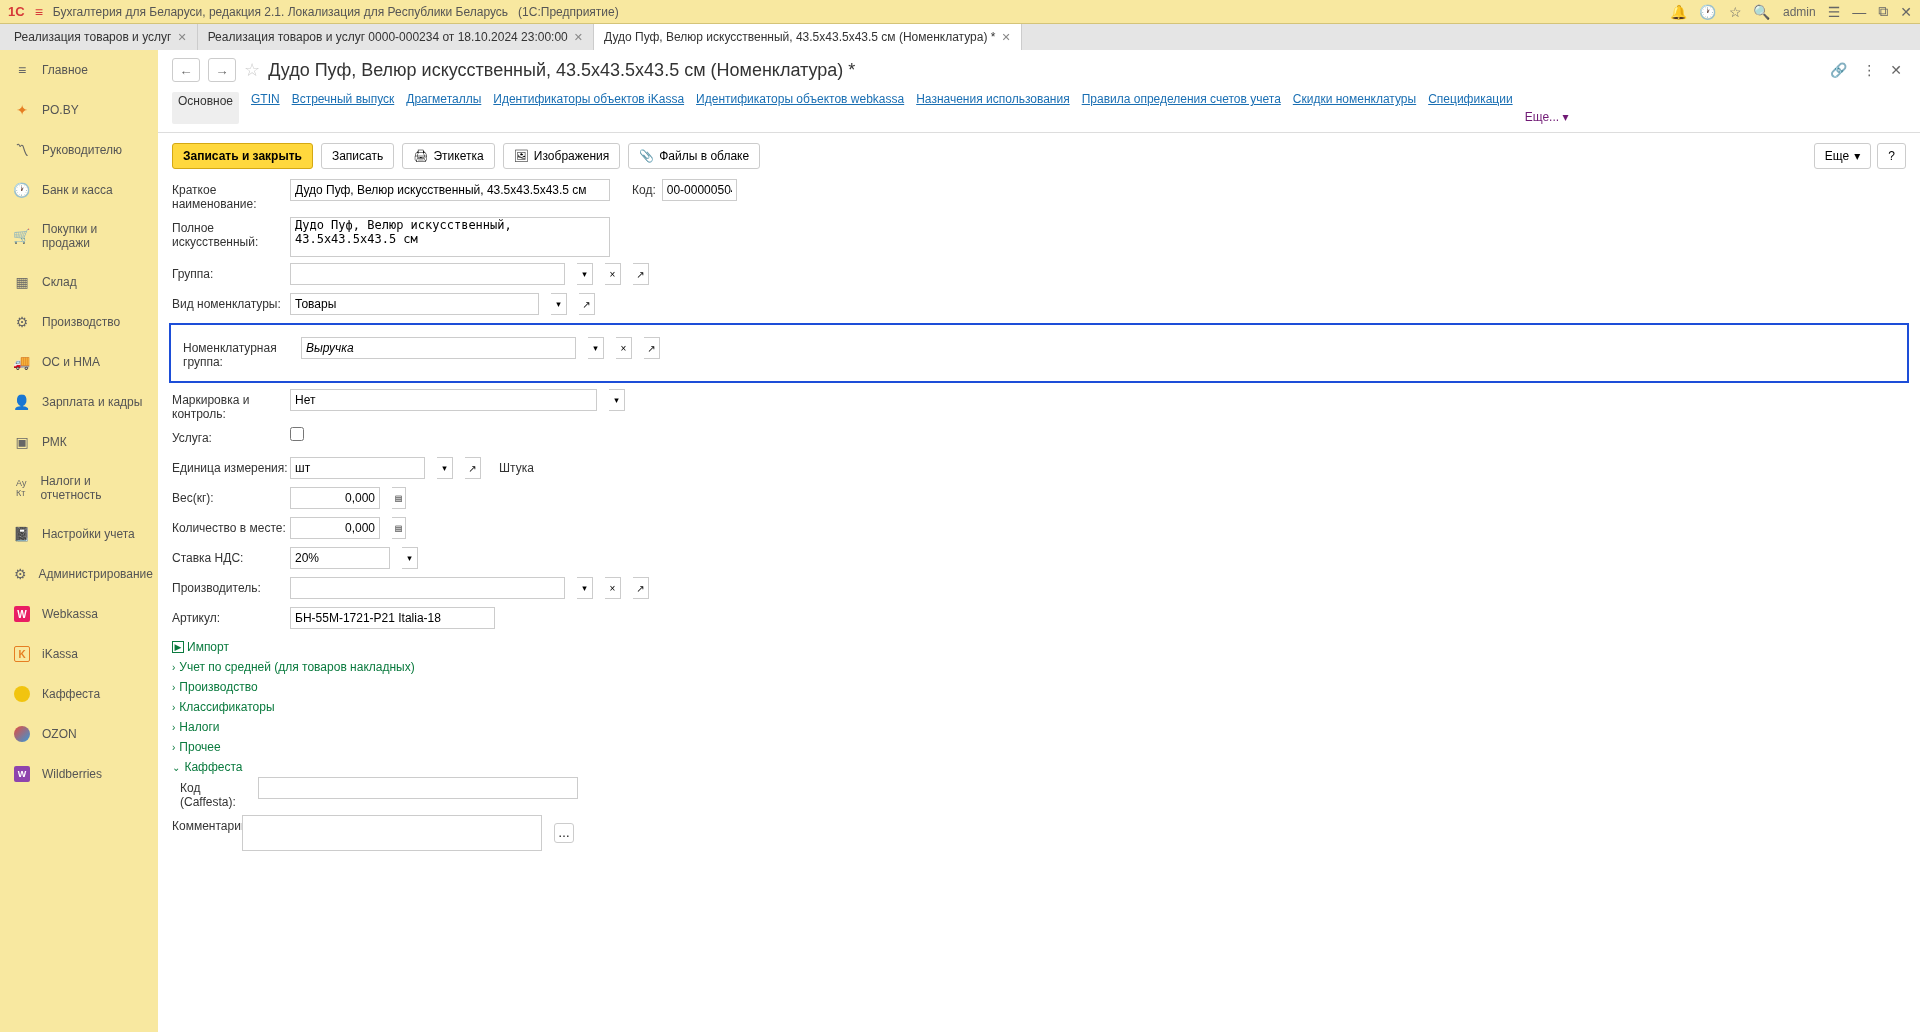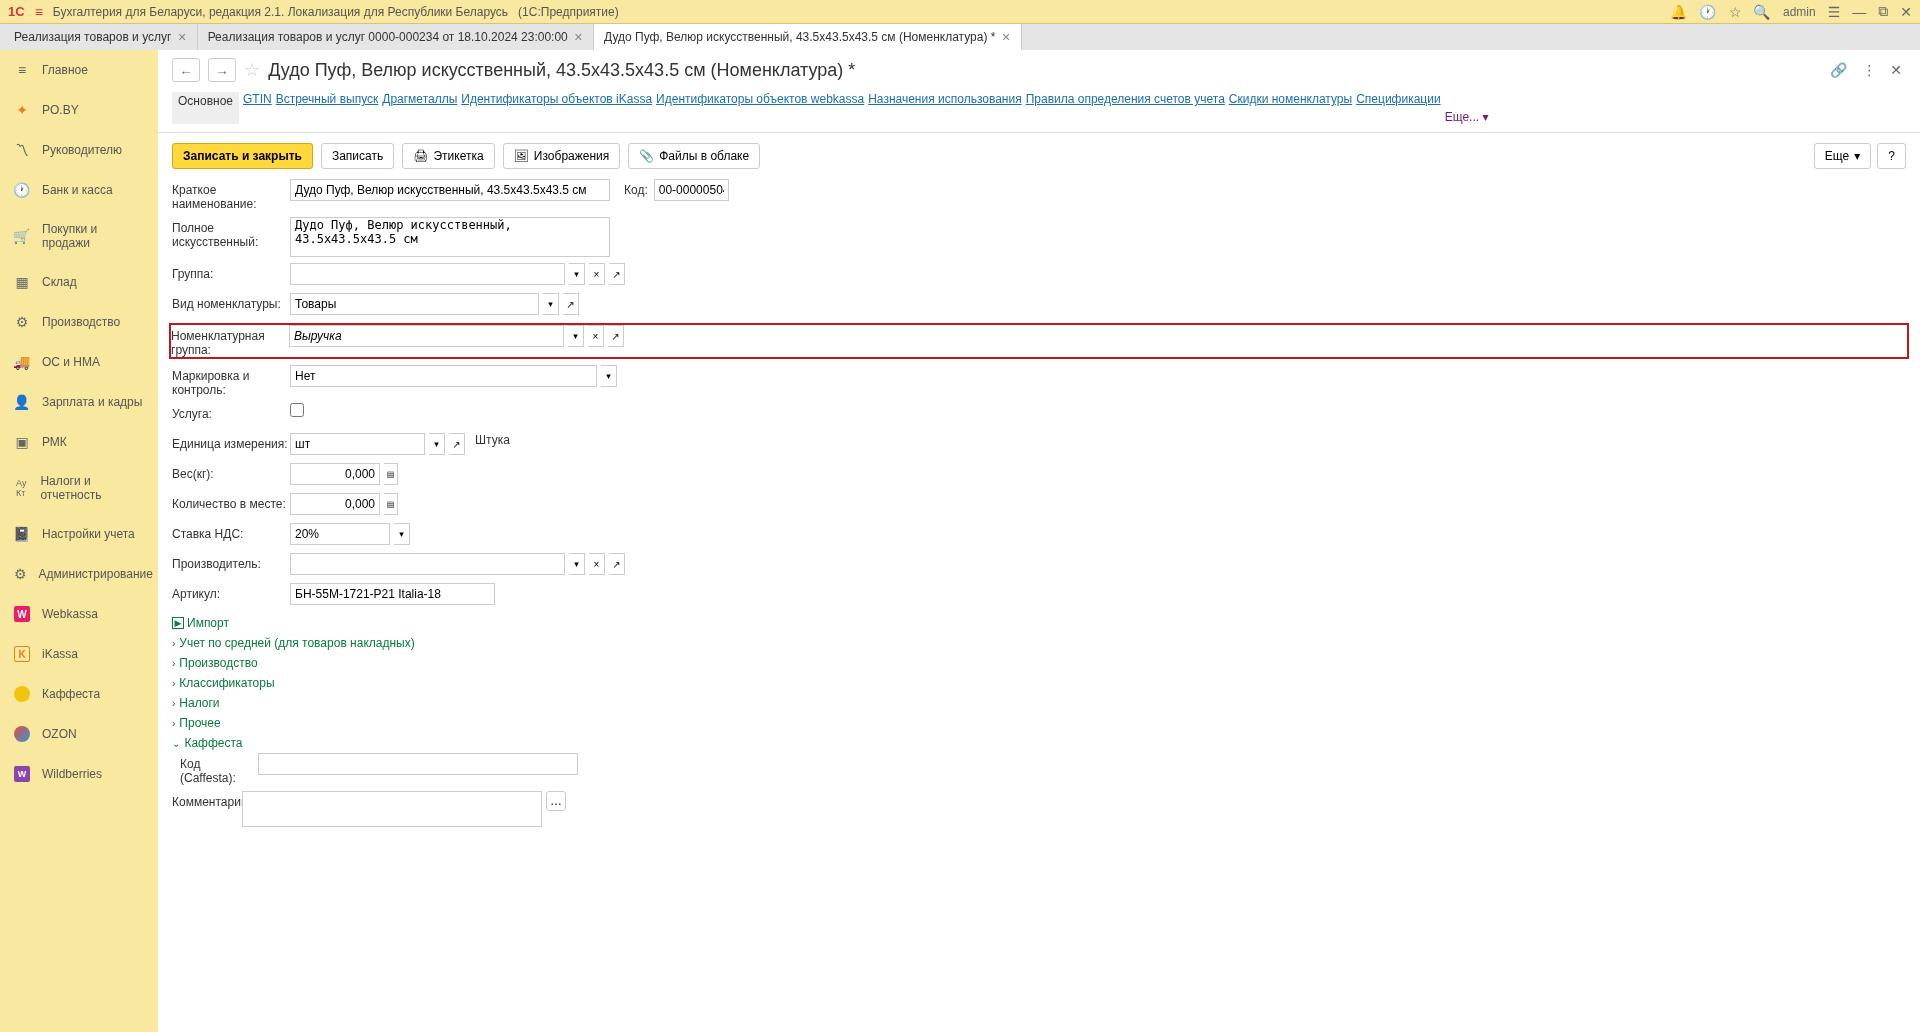--- a/index.html
+++ b/index.html
@@ -38,38 +38,38 @@
 
 
 .page-header { padding: 8px 14px 4px; display: flex; align-items: center; gap: 8px; }
 .nav-btn { width: 28px; height: 24px; border: 1px solid #ccc; background: #fff; border-radius: 3px; cursor: pointer; display: flex; align-items: center; justify-content: center; color: #666; }
 .star-icon { color: #ccc; font-size: 18px; cursor: pointer; }
 .page-title-text { font-size: 18px; color: #333; }
 .page-header-right { margin-left: auto; display: flex; gap: 6px; color: #666; }
 .header-action { cursor: pointer; font-size: 14px; padding: 2px 4px; }
 
 
-.subtabs { display: flex; gap: 4px; padding: 6px 14px 8px; border-bottom: 1px solid #ddd; font-size: 12px; }
+.subtabs { display: flex; gap: 12px; padding: 6px 14px 8px; border-bottom: 1px solid #ddd; font-size: 12px; }
 .subtab { color: #1a6fb3; cursor: pointer; text-decoration: underline; }
 .subtab.active { color: #333; text-decoration: none; background: #eee; padding: 2px 6px; border-radius: 2px; }
 .subtab-more { color: #701a75; cursor: pointer; margin-top: 18px; }
 
 
 .toolbar { display: flex; gap: 8px; padding: 10px 14px; align-items: center; }
 .btn { height: 26px; padding: 0 10px; border: 1px solid #ccc; background: #fff; border-radius: 3px; cursor: pointer; font-size: 12px; display: flex; align-items: center; gap: 5px; }
 .btn.primary { background: #ffd83d; border-color: #d4a814; font-weight: bold; }
 .btn-icon { font-size: 12px; }
 .toolbar-right { margin-left: auto; display: flex; gap: 6px; }
 
 
 .form-area { padding: 0 14px 14px; overflow-y: auto; flex: 1; }
 .form-row { display: flex; align-items: flex-start; margin-bottom: 6px; min-height: 24px; }
-.form-row.highlighted { border: 2px solid #b91c1c; padding: 0; margin-left: -3px; margin-right: -3px; }
+.form-row.highlighted { border: 2px solid #1d4ed8; padding: 12px; margin-left: -3px; margin-right: -3px; }
 .form-label { width: 118px; text-align: left; padding-top: 4px; font-size: 12px; color: #333; flex-shrink: 0; }
-.form-field { display: flex; gap: 4px; }
+.form-field { display: flex; align-items: center; gap: 12px; }
 .text-input { height: 22px; border: 1px solid #ccc; padding: 0 4px; font-size: 12px; }
 .text-input.w320 { width: 320px; }
 .text-input.w275 { width: 275px; font-style: italic; }
 .text-input.w75 { width: 75px; }
 .text-input.w90 { width: 90px; text-align: right; }
 .text-input.w135 { width: 135px; }
 .text-input.w115 { width: 115px; }
 .text-input.w205 { width: 205px; }
 textarea.text-input { height: 40px; resize: none; }
 .dropdown-btn { width: 16px; height: 22px; border: 1px solid #ccc; border-left: none; background: #fff; cursor: pointer; font-size: 9px; display: flex; align-items: center; justify-content: center; }

